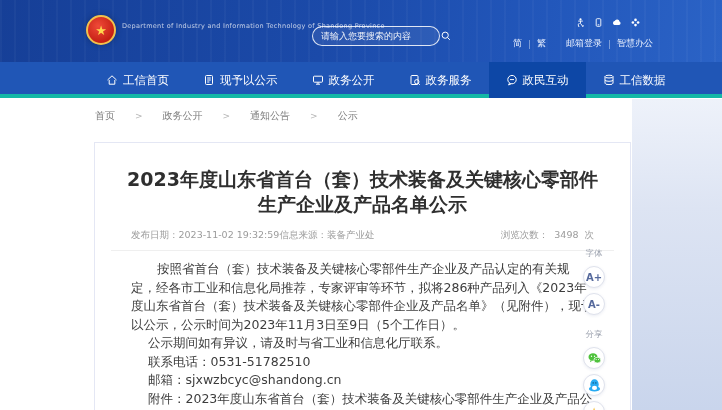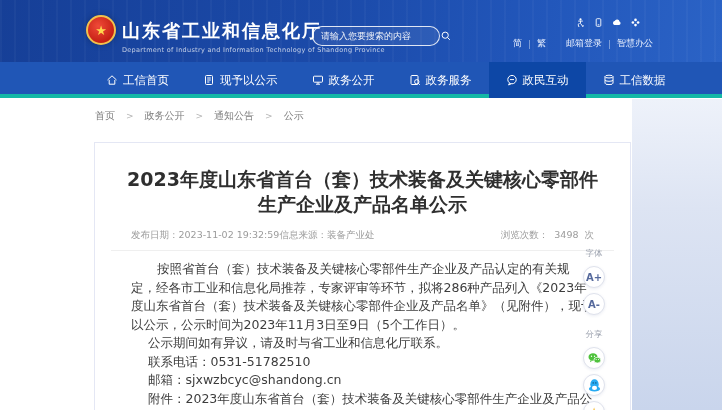--- a/index.html
+++ b/index.html
@@ -66,21 +66,21 @@
   .nav-item.active { background:#0d47a6; }
 
   
   .strip {
     position:absolute; left:632px; top:99px; width:90px; height:311px;
     background:linear-gradient(180deg,#eef2fa 0%,#dde4f3 35%,#c9d5ec 100%);
   }
 
   
   .crumbs {
-    position:absolute; left:95px; top:109px; display:flex; align-items:center; gap:11px;
+    position:absolute; left:95px; top:109px; display:flex; align-items:center; gap:20px;
     font-size:10px; color:#7d7d7d;
   }
   .crumbs .bsep { color:#b5b5b5; font-size:9px; }
   .crumbs .bc { cursor:pointer; }
 
   
   .card {
     position:absolute; left:94px; top:142px; width:537px; height:300px;
     background:#fff; border:1px solid #e4e7f4;
   }
@@ -117,21 +117,20 @@
 </head>
 <body>
 
 <div class="page">
 
   <div class="hdr">
     <div class="emblem">
       <span class="star">★</span>
     </div>
     <div class="brand">
-      <div class="brand-title">山东省工业和信息化厅</div>
       <div class="brand-sub">Department of Industry and Information Technology of Shandong Province</div>
     </div>
 
     <div class="search">
       <input type="text" placeholder="请输入您要搜索的内容" style="">
       <span class="mag">
         <svg width="10" height="10" viewBox="0 0 10 10">
             <circle cx="4.2" cy="4.2" r="3.1" fill="none" stroke="#fff" stroke-width="1"></circle>
             <line x1="6.6" y1="6.6" x2="8.8" y2="8.8" stroke="#fff" stroke-width="1"></line>
           </svg>

